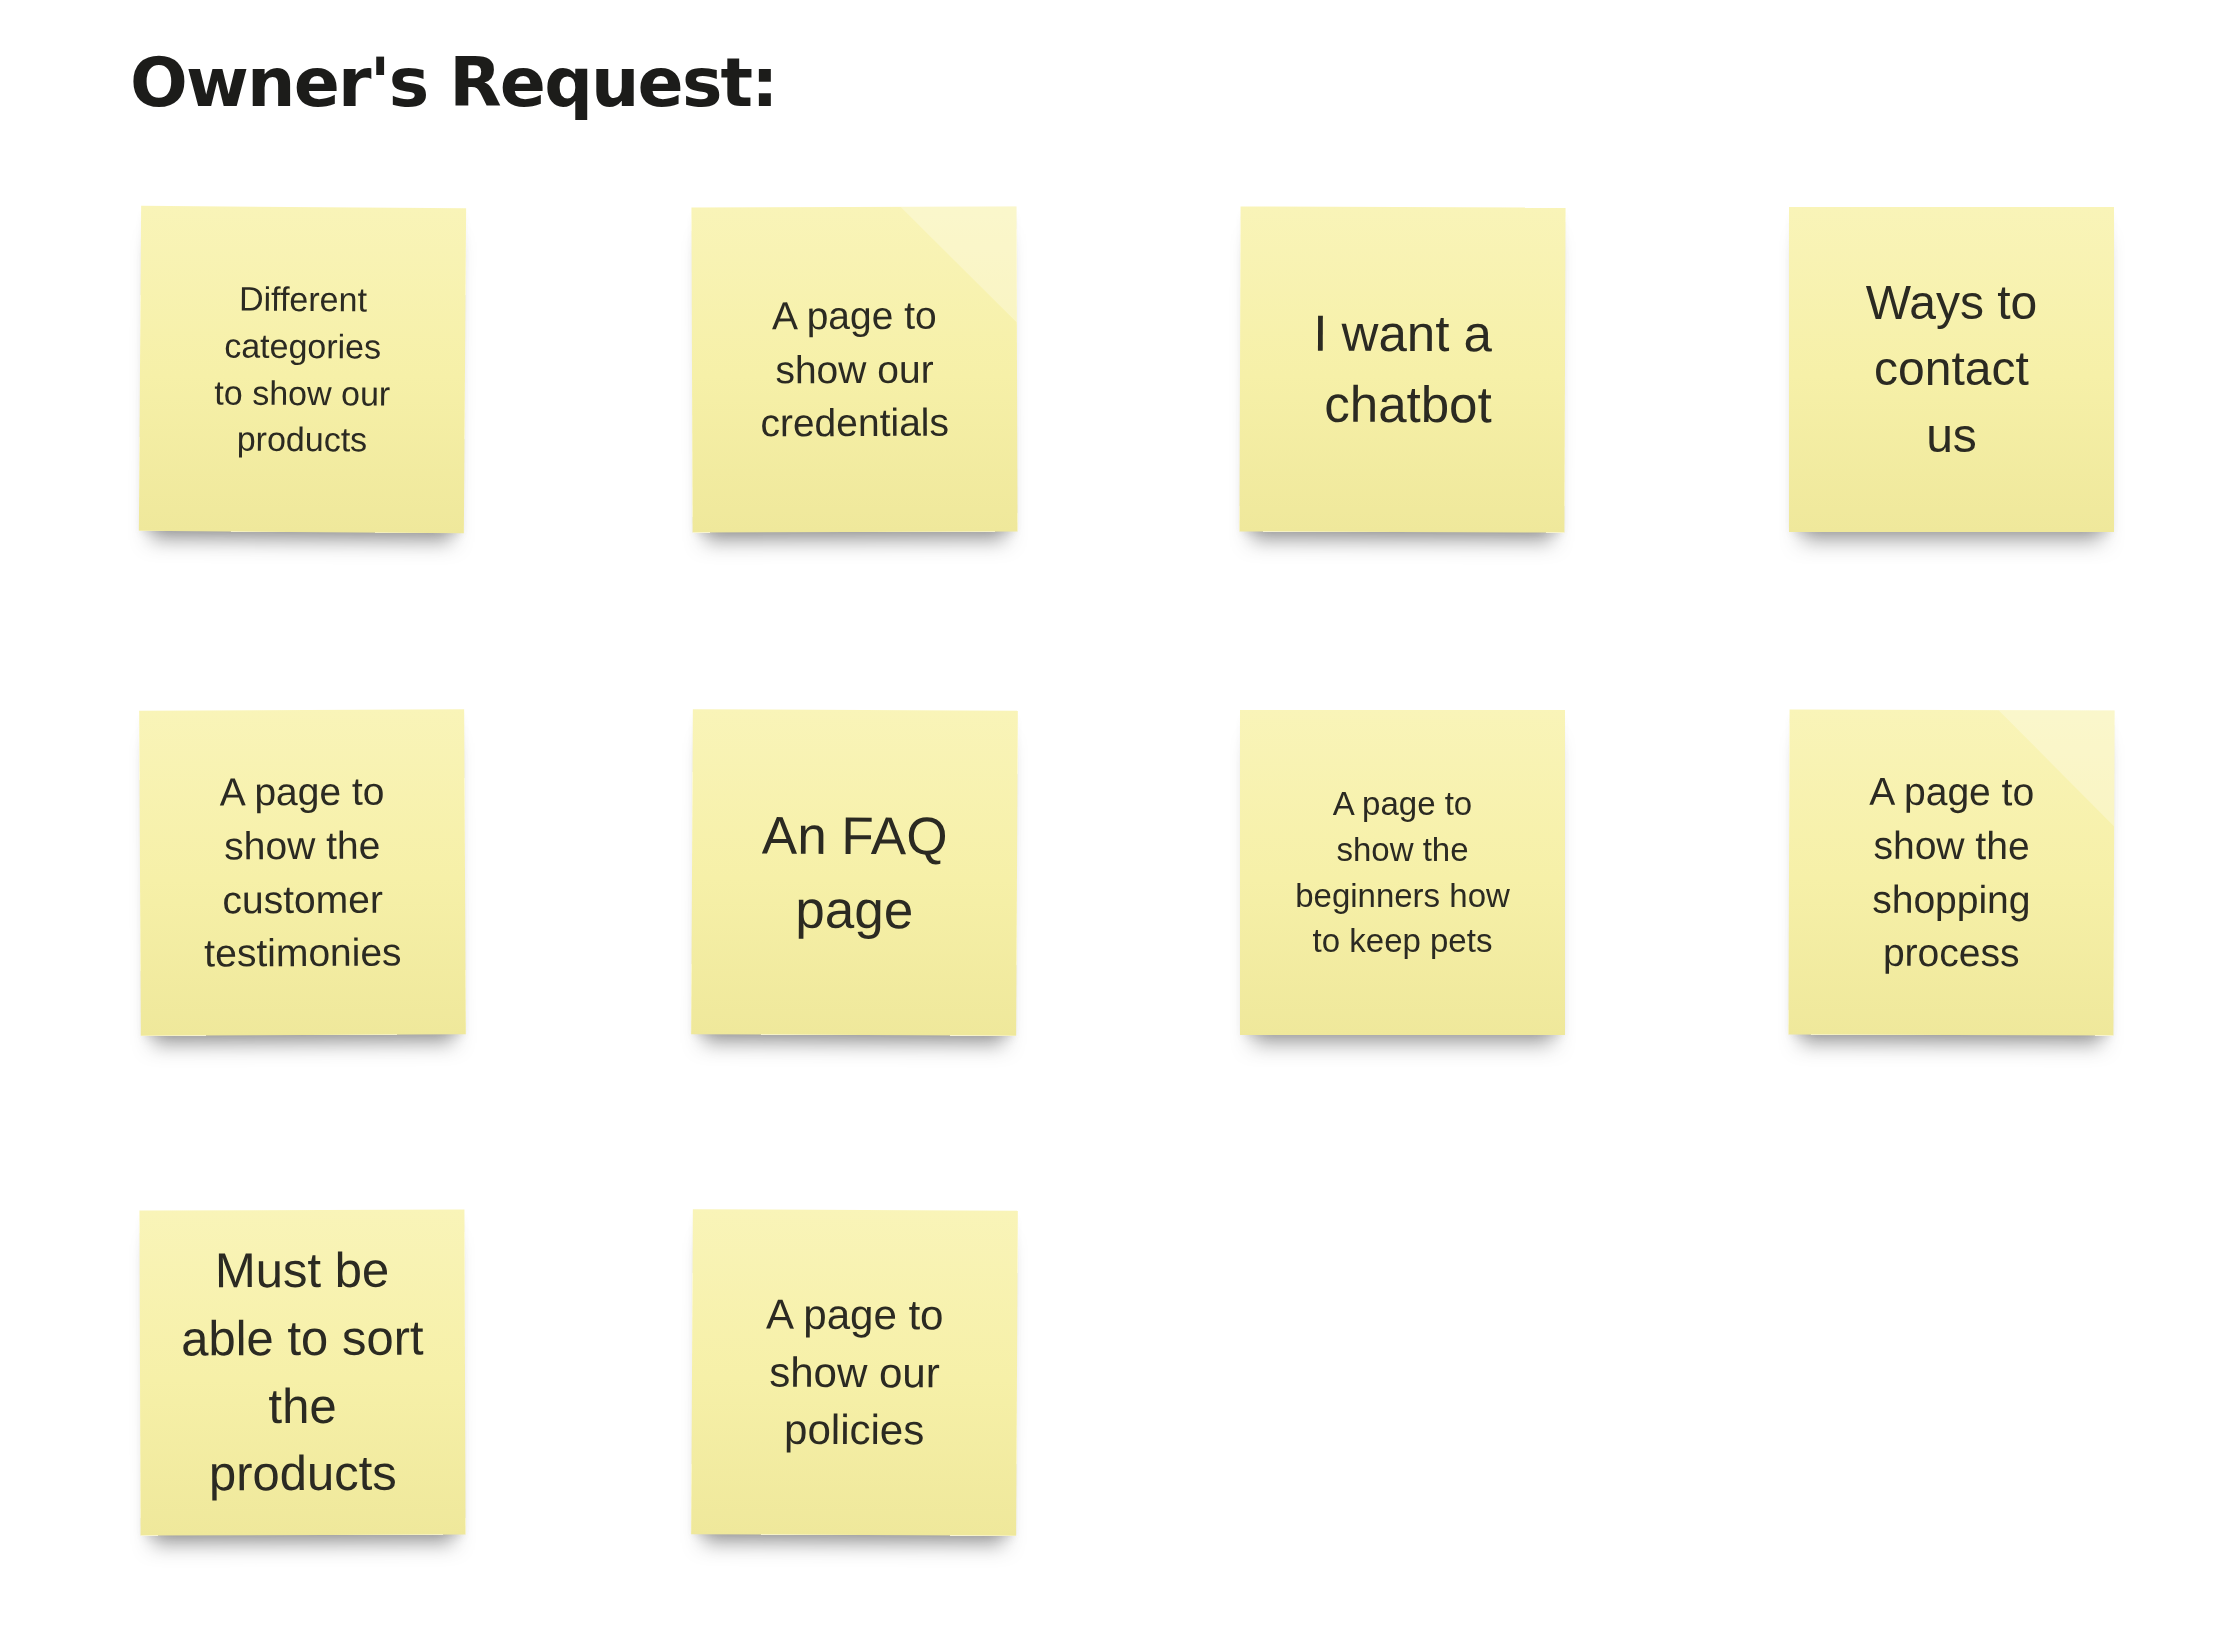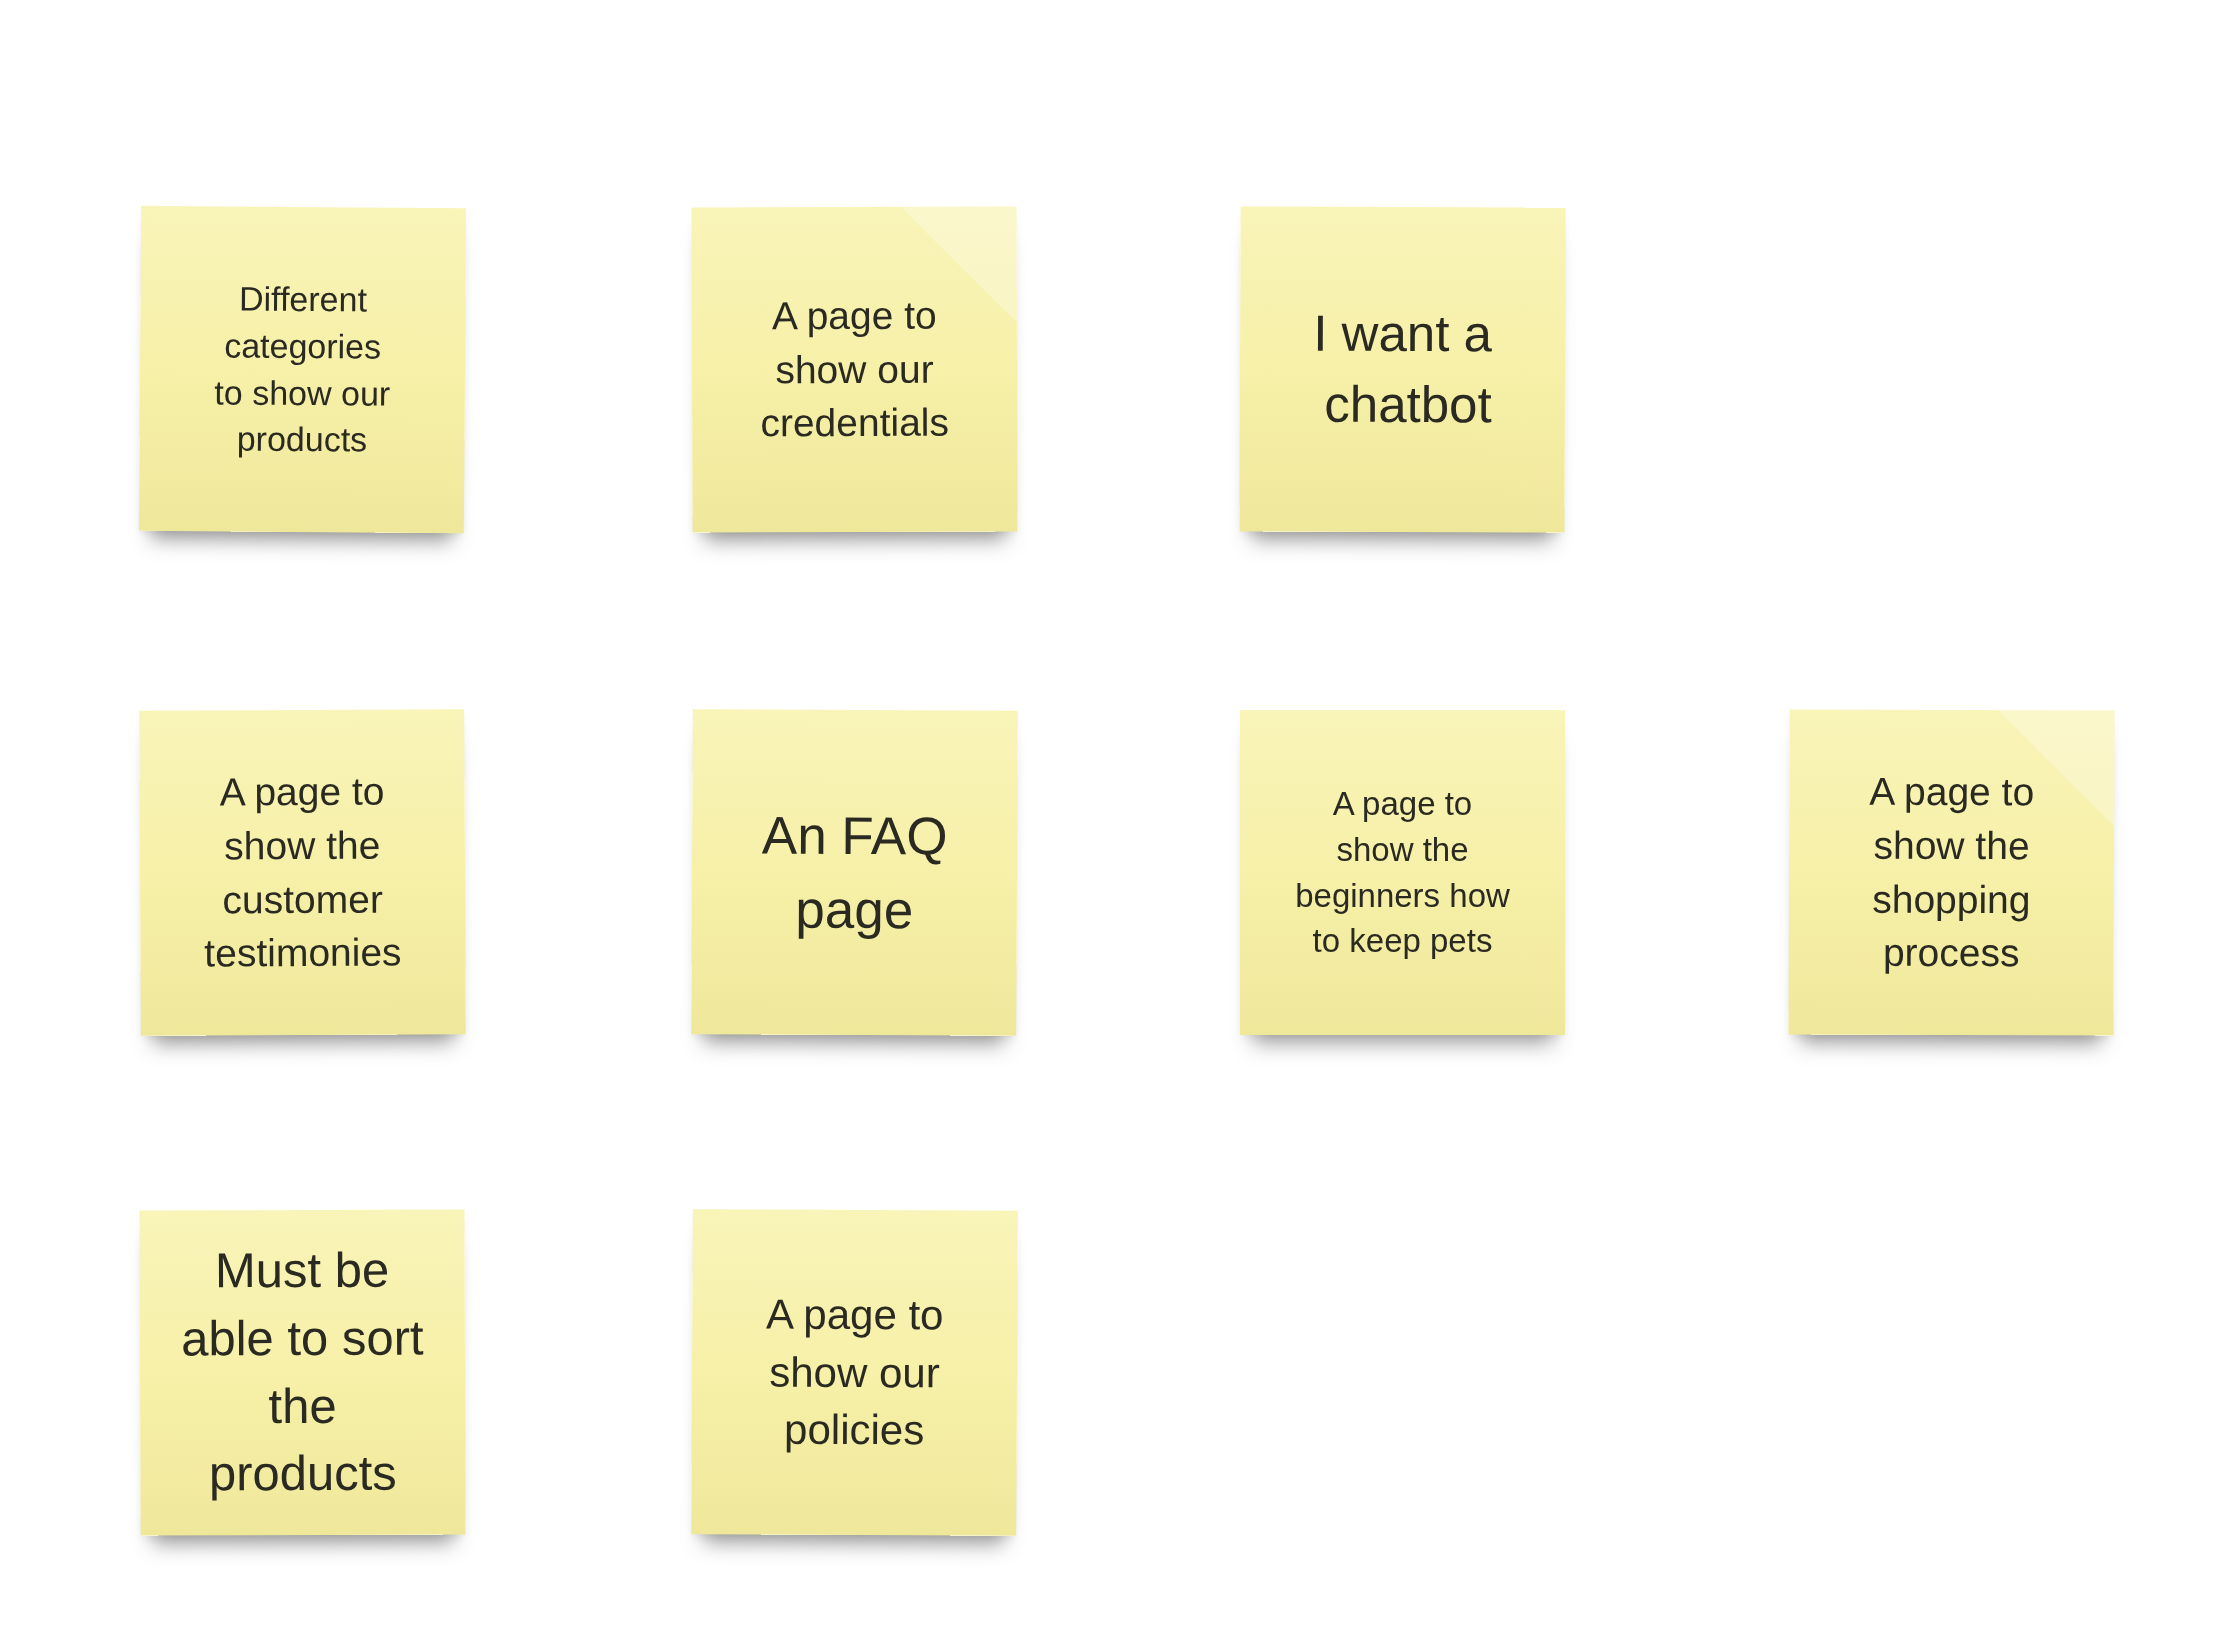--- a/index.html
+++ b/index.html
@@ -77,39 +77,45 @@
   .n7  .note-text { font-size: 33px; }
   .n8  .note-text { font-size: 39px; }
   .n9  .note-text { font-size: 49px; }
   .n10 .note-text { font-size: 42px; }
 </style>
 </head>
 <body>
 
 <div class="board">
 
+  <h1 class="title">Owner's Request:</h1>
 
   <div class="note n1">
     <span class="note-text">Different
 categories
 to show our
 products</span>
   </div>
 
   <div class="note n2 fold">
     <span class="note-text">A page to
 show our
 credentials</span>
   </div>
 
   <div class="note n3">
     <span class="note-text">I want a
 chatbot</span>
   </div>
 
+  <div class="note n4">
+    <span class="note-text">Ways to
+contact
+us</span>
+  </div>
 
   <div class="note n5">
     <span class="note-text">A page to
 show the
 customer
 testimonies</span>
   </div>
 
   <div class="note n6">
     <span class="note-text">An FAQ

